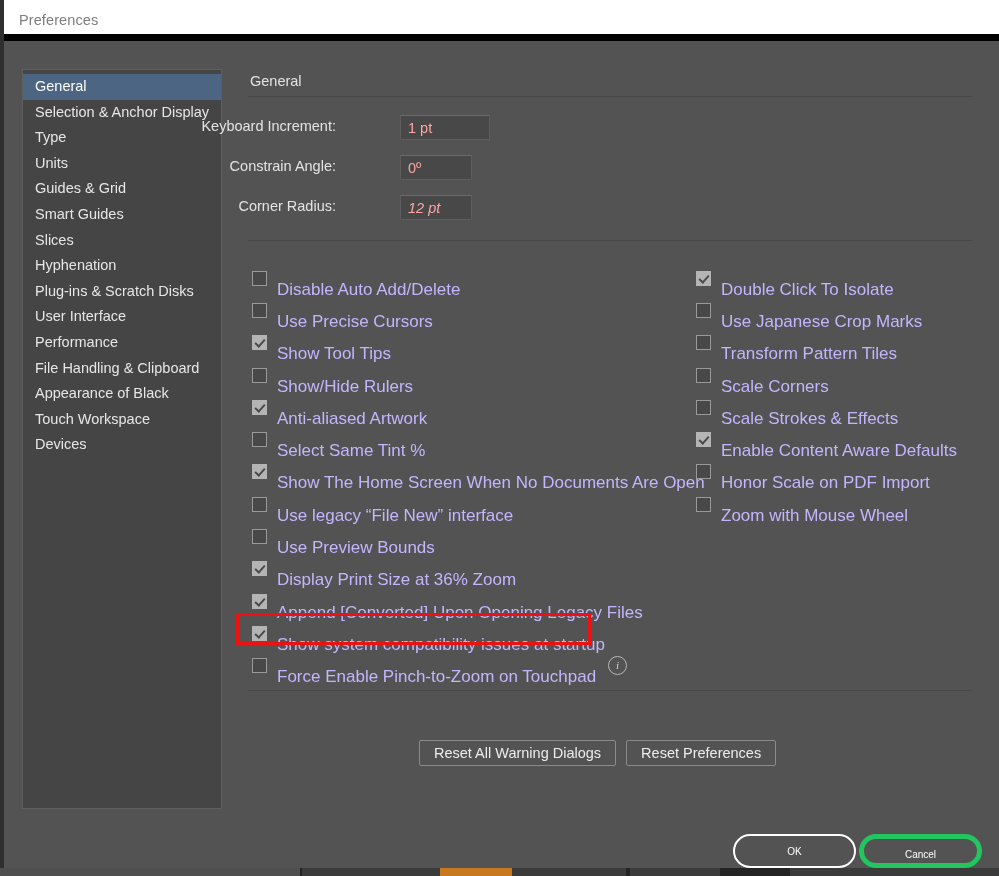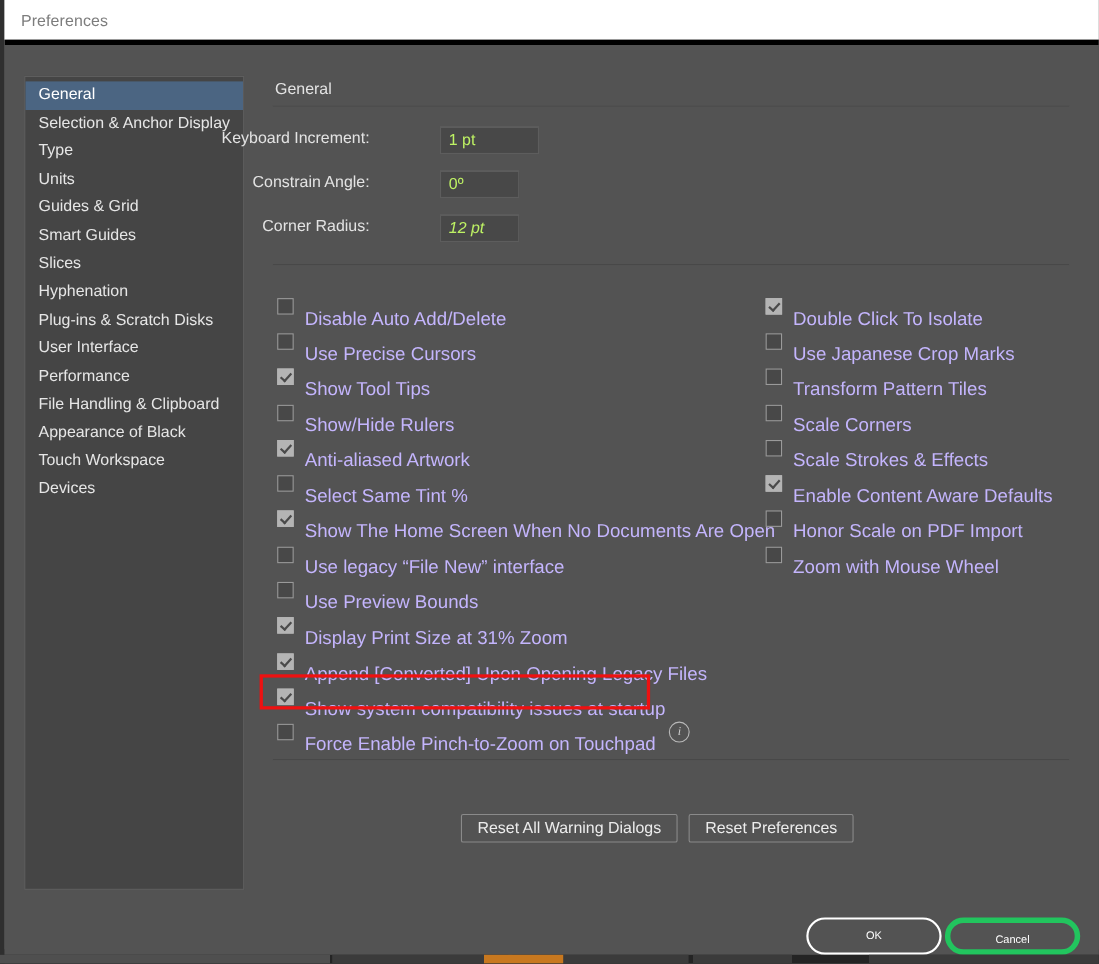--- a/index.html
+++ b/index.html
@@ -24,21 +24,21 @@
   }
 
   
   .titlebar {
     position: absolute;
     left: 4px;
     top: 0;
     width: 995px;
     height: 41px;
     background: #ffffff;
-    border-bottom: 5px solid #000000;
+    border-bottom: 7px solid #000000;
     box-sizing: border-box;
   }
   .titlebar-text {
     position: absolute;
     left: 15px;
     top: 12px;
     font-size: 14.5px;
     color: #7d7d7d;
     letter-spacing: 0.1px;
     white-space: nowrap;
@@ -144,21 +144,21 @@
   }
   .field-input {
     position: absolute;
     left: 152px;
     top: 0;
     height: 25px;
     background: #484848;
     border: 1px solid #5d5d5d;
     border-top-color: #6a6a6a;
     box-sizing: border-box;
-    color: #bef264;
+    color: #fca5a5;
     font-family: "Liberation Sans", sans-serif;
     font-size: 14.5px;
     padding: 0 7px;
     line-height: 23px;
     outline: none;
   }
   .fi-w1 { width: 90px; }
   .fi-w2 { width: 72px; }
   .fi-w3 { width: 72px; font-style: italic; }
 
@@ -410,21 +410,21 @@
           <div class="cb-row">
             <span class="cbox"></span>
             <span class="cb-label">Use legacy “File New” interface</span>
           </div>
           <div class="cb-row">
             <span class="cbox"></span>
             <span class="cb-label">Use Preview Bounds</span>
           </div>
           <div class="cb-row">
             <span class="cbox checked"></span>
-            <span class="cb-label">Display Print Size at 31% Zoom</span>
+            <span class="cb-label">Display Print Size at 36% Zoom</span>
           </div>
           <div class="cb-row">
             <span class="cbox checked"></span>
             <span class="cb-label">Append [Converted] Upon Opening Legacy Files</span>
           </div>
           <div class="cb-row">
             <span class="cbox checked"></span>
             <span class="cb-label">Show system compatibility issues at startup</span>
           </div>
           <div class="cb-row">

